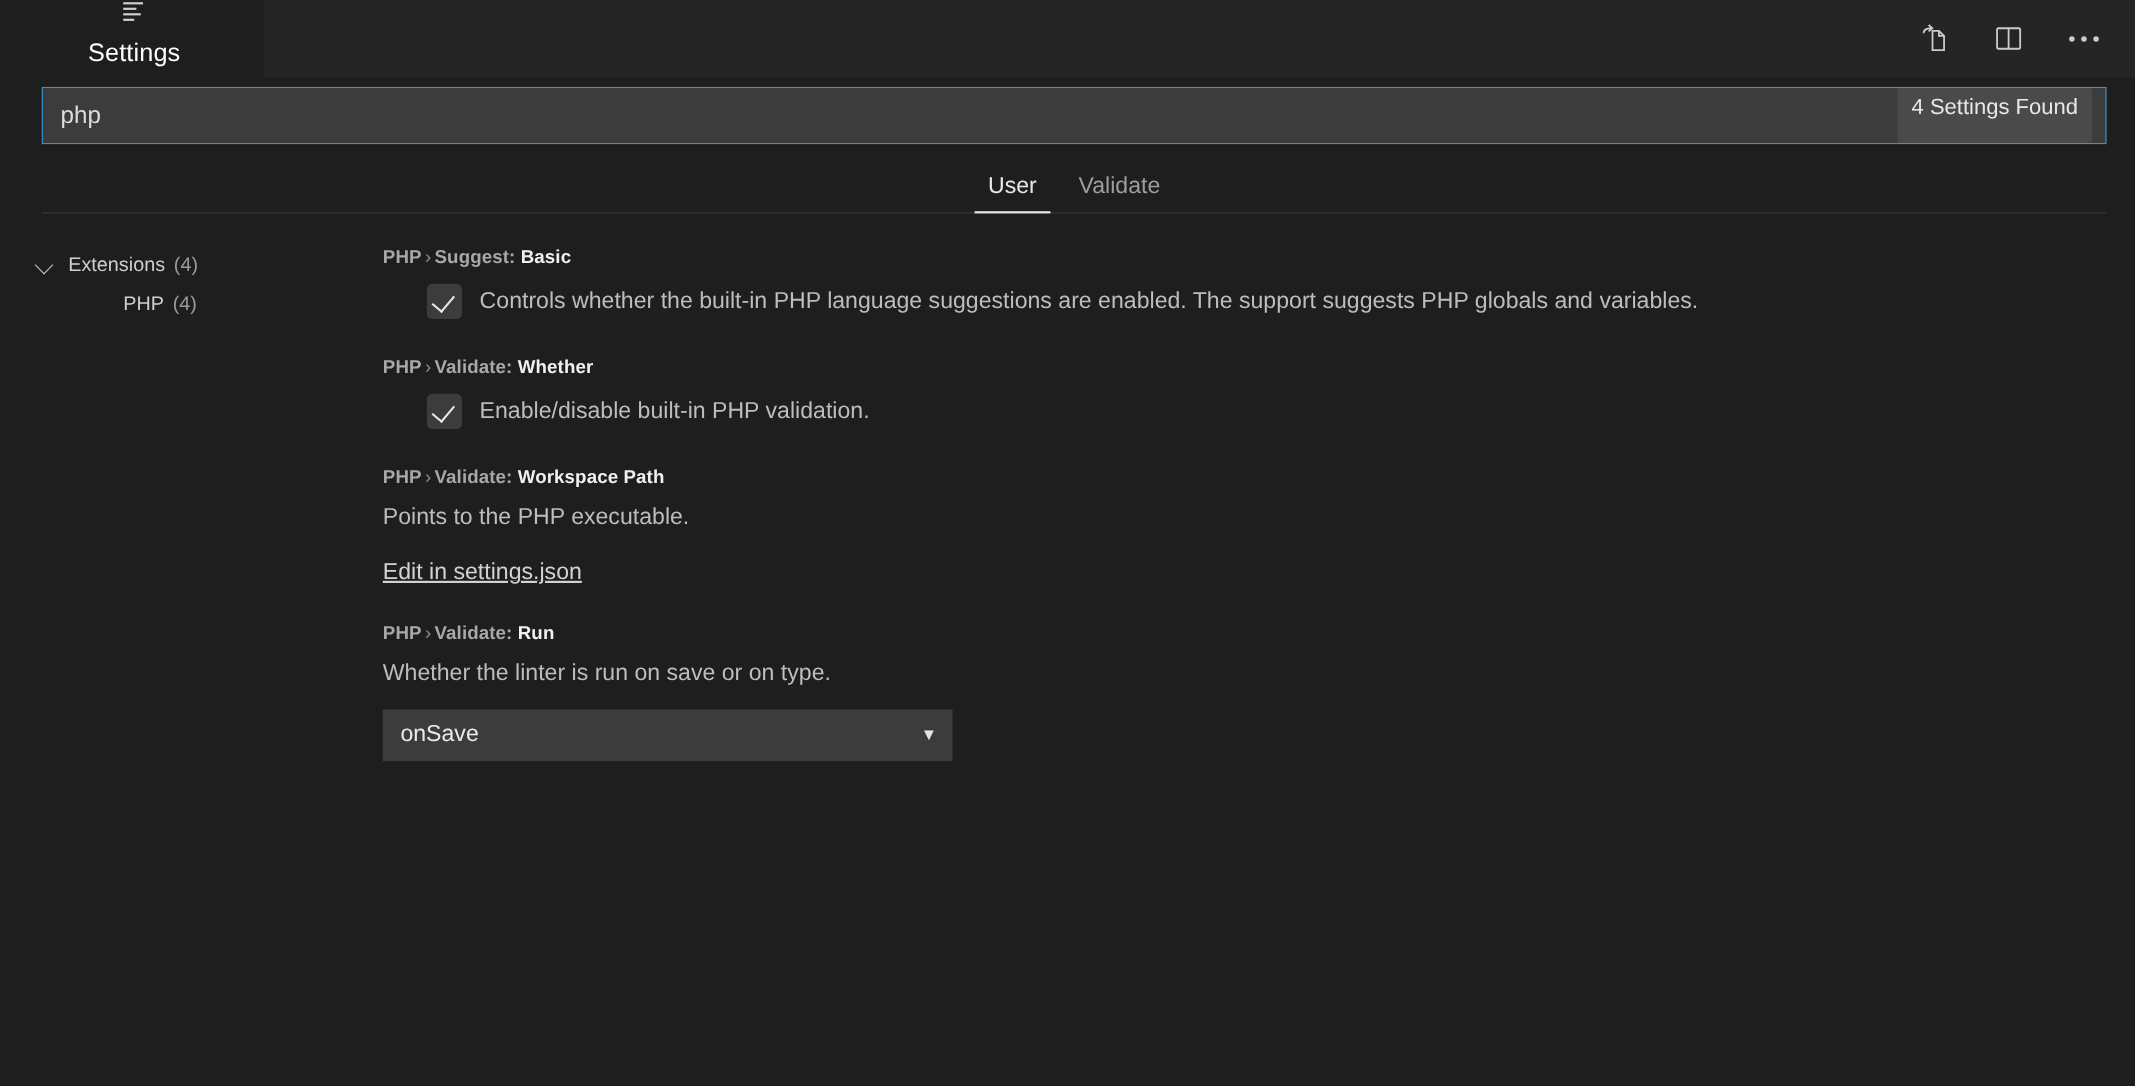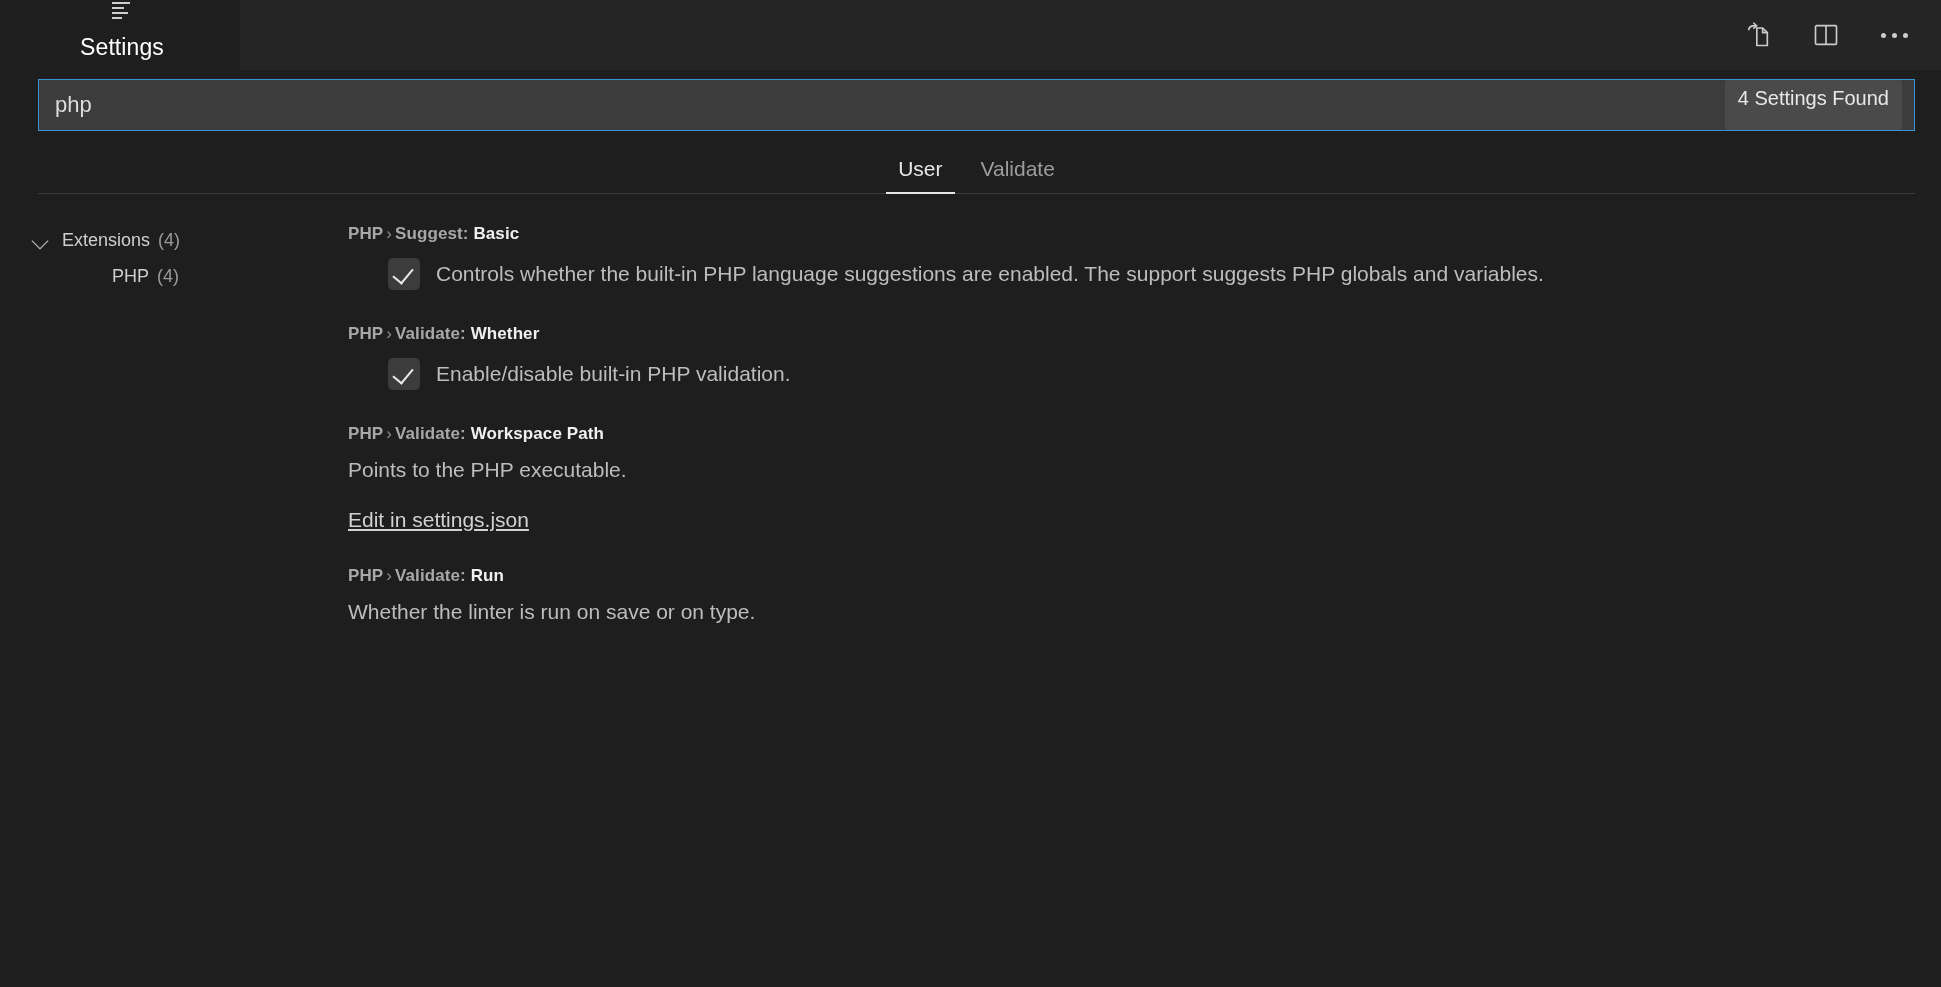--- a/index.html
+++ b/index.html
@@ -392,16 +392,20 @@
       <div class="setting-desc plain">Points to the PHP executable.</div>
       <div><span class="settings-link">Edit in settings.json</span></div>
     </div>
 
     <div class="setting">
       <div class="setting-title">
         <span>PHP</span><span class="chevron-sep">›</span><span>Validate:</span>
         <span class="leaf">Run</span>
       </div>
       <div class="setting-desc plain">Whether the linter is run on save or on type.</div>
+      <div class="select">
+        <span class="select-value">onSave</span>
+        <span class="select-arrow">▼</span>
+      </div>
     </div>
 
   </div>
 </div>
 
 </body></html>

